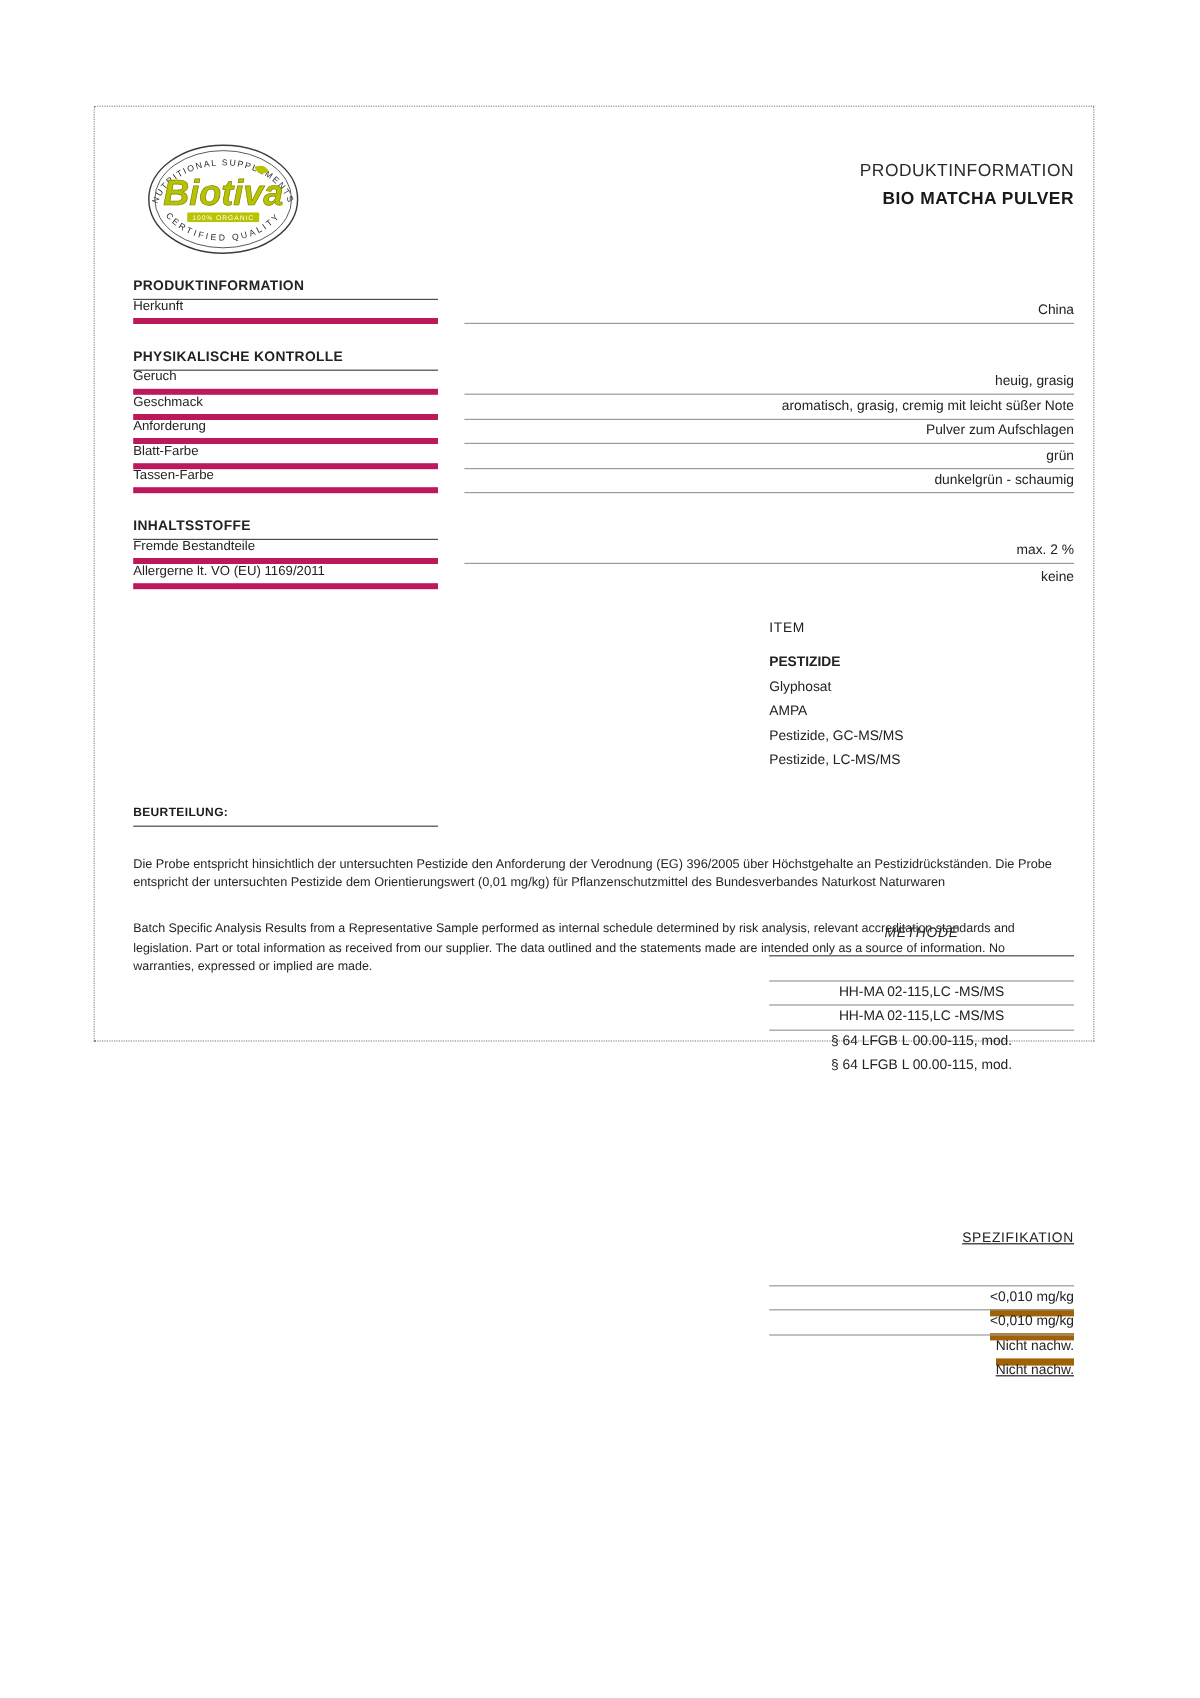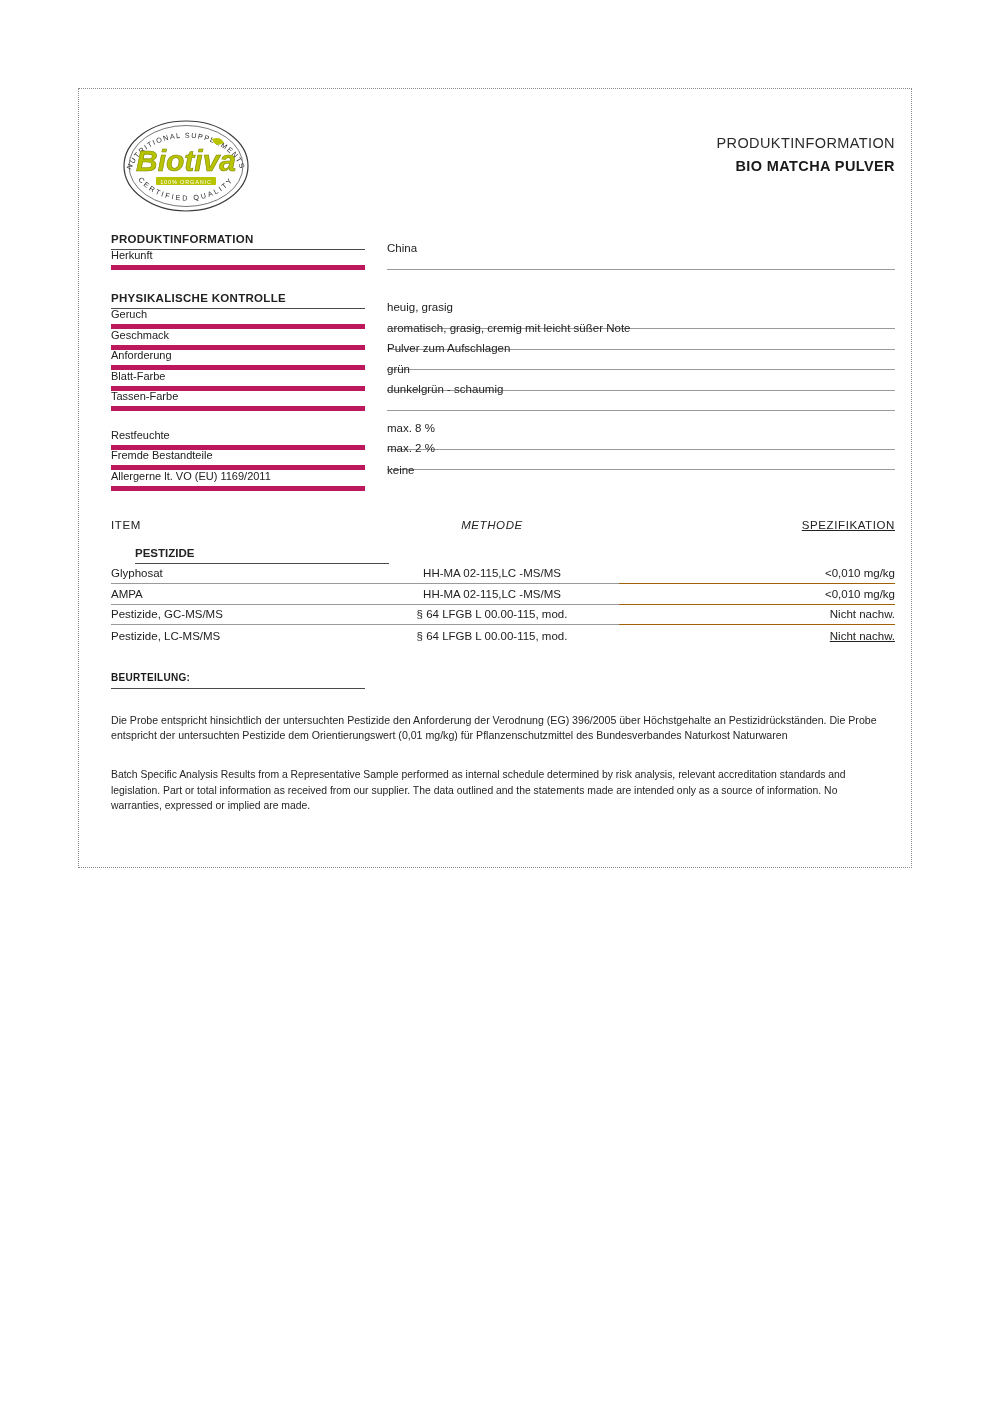--- a/index.html
+++ b/index.html
@@ -106,35 +106,36 @@
   .col-gap {
     flex: 0 0 22px;
   }
 
   
   .col-value {
     flex: 1 1 auto;
     border-bottom: 1px solid #9a9a9a;
     font-size: 11.5px;
     line-height: 18px;
-    padding-bottom: 12px;
-    text-align: left;
+    padding-bottom: 1px;
+    text-align: right;
     color: #222;
     box-sizing: border-box;
   }
   .col-value.noline { border-bottom: none; }
   .spacer-18 { height: 18px; }
   .spacer-8  { height: 8px; }
   .spacer-24 { height: 24px; }
 
   
   .row3 {
     display: flex;
     align-items: flex-end;
     height: 20.5px;
+    flex-direction: column;
   }
   .p-label {
     width: 254px;
     flex: 0 0 254px;
     border-bottom: 1px solid #9a9a9a;
     font-size: 11.5px;
     line-height: 18px;
     padding-bottom: 1px;
     box-sizing: border-box;
     color: #222;
@@ -152,21 +153,21 @@
     font-size: 11.5px;
     line-height: 18px;
     padding-bottom: 1px;
     text-align: center;
     box-sizing: border-box;
     color: #222;
   }
   .p-method.noline { border-bottom: none; }
   .p-spec {
     flex: 1 1 auto;
-    border-bottom: 1px solid #a16207;
+    border-bottom: 6px solid #a16207;
     font-size: 11.5px;
     line-height: 18px;
     padding-bottom: 1px;
     text-align: right;
     box-sizing: border-box;
     color: #222;
   }
   .p-spec.noline { border-bottom: none; text-decoration: underline; }
 
   .col-head-text {
@@ -283,23 +284,23 @@
         <div class="col-label">Tassen-Farbe</div>
         <div class="col-gap"></div>
         <div class="col-value">dunkelgrün - schaumig</div>
       </div>
     </div>
 
     <div class="spacer-18"></div>
 
     <div class="section">
       <div class="row">
-        <div class="col-label">Restfeuchte</div>
-        <div class="col-gap"></div>
-        <div class="col-value">max. 8 %</div>
+        <div class="col-label heading">INHALTSSTOFFE</div>
+        <div class="col-gap"></div>
+        <div class="col-value noline"></div>
       </div>
       <div class="row">
         <div class="col-label">Fremde Bestandteile</div>
         <div class="col-gap"></div>
         <div class="col-value">max. 2 %</div>
       </div>
       <div class="row">
         <div class="col-label">Allergerne lt. VO (EU) 1169/2011</div>
         <div class="col-gap"></div>
         <div class="col-value noline">keine</div>

